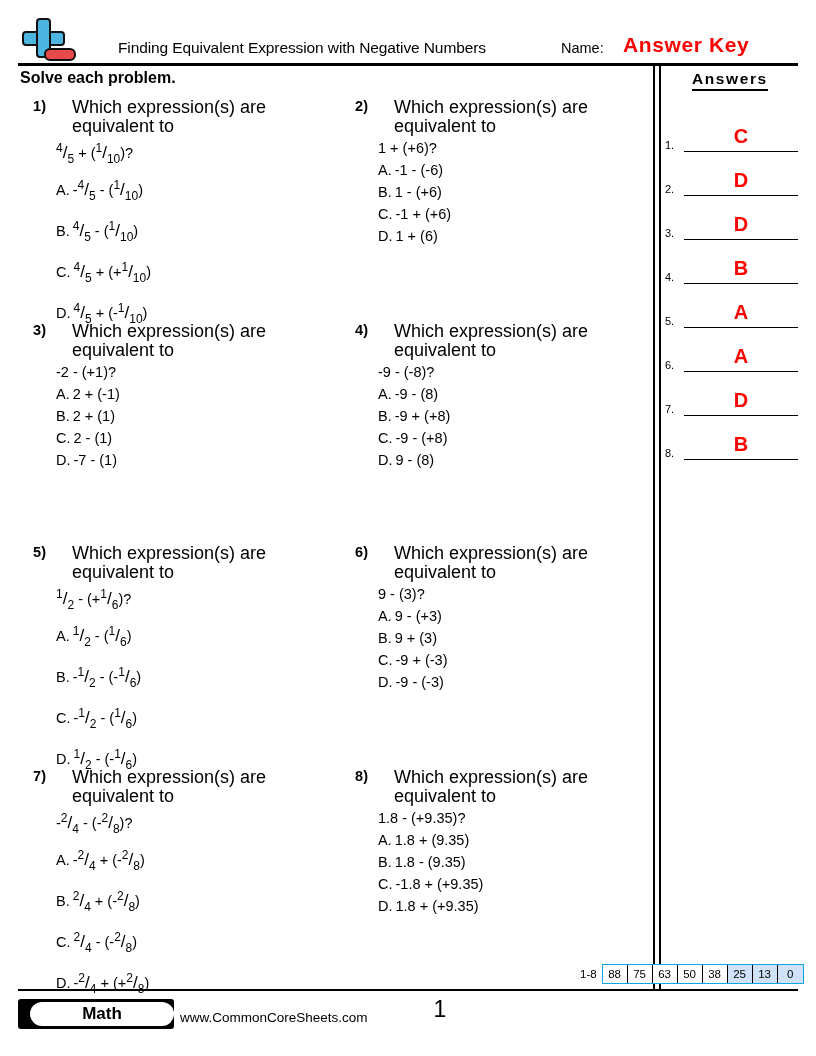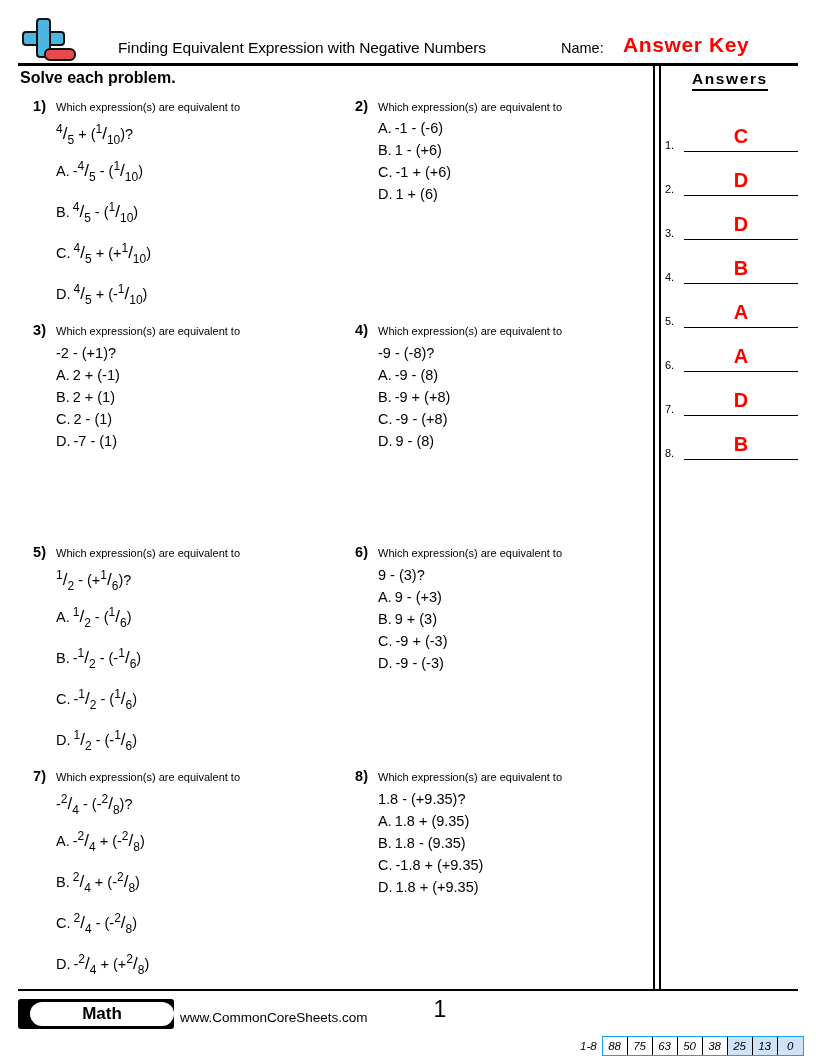--- a/index.html
+++ b/index.html
@@ -193,22 +193,23 @@
     font-size: 14.5px;
     font-weight: bold;
   }
   .prob-body {
     position: absolute;
     left: 36px;
     top: 0;
     width: 266px;
   }
   .prob-stem {
-    font-size: 11px;
+    font-size: 18px;
     line-height: 19px;
+    margin-left: 16px;
   }
   .prob-stem-l2 {
     font-size: 14.5px;
     line-height: 22px;
     margin-top: 1px;
   }
   .choices {
   }
   .choice {
     font-size: 14.5px;
@@ -277,25 +278,24 @@
     position: absolute;
     left: 410px;
     top: 996px;
     width: 60px;
     text-align: center;
     font-size: 23px;
   }
   #scale {
     position: absolute;
     left: 580px;
-    top: 1036px;
+    top: 964px;
     height: 20px;
     display: flex;
     align-items: center;
-    font-style: italic;
   }
   #scale-range {
     font-size: 11.5px;
     margin-right: 5px;
   }
   #scale-boxes {
     display: flex;
     border: 1px solid #0ea5e9;
   }
   .scale-box {
@@ -387,20 +387,21 @@
           <div class="choice frac-line"><span class="choice-letter">B.</span><span><span class="fr"><span class="nu">4</span><span class="sl">/</span><span class="de">5</span></span> - (<span class="fr"><span class="nu">1</span><span class="sl">/</span><span class="de">10</span></span>)</span></div>
           <div class="choice frac-line"><span class="choice-letter">C.</span><span><span class="fr"><span class="nu">4</span><span class="sl">/</span><span class="de">5</span></span> + (+<span class="fr"><span class="nu">1</span><span class="sl">/</span><span class="de">10</span></span>)</span></div>
           <div class="choice frac-line"><span class="choice-letter">D.</span><span><span class="fr"><span class="nu">4</span><span class="sl">/</span><span class="de">5</span></span> + (-<span class="fr"><span class="nu">1</span><span class="sl">/</span><span class="de">10</span></span>)</span></div>
         </div>
       </div>
     </div>
     <div class="problem" style="left: 342px; top: 98px;">
       <div class="prob-num">2)</div>
       <div class="prob-body">
         <div class="prob-stem">Which expression(s) are equivalent to</div>
+        <div class="prob-stem-l2">1 + (+6)?</div>
         <div class="choices">
           <div class="choice"><span class="choice-letter">A.</span><span>-1 - (-6)</span></div>
           <div class="choice"><span class="choice-letter">B.</span><span>1 - (+6)</span></div>
           <div class="choice"><span class="choice-letter">C.</span><span>-1 + (+6)</span></div>
           <div class="choice"><span class="choice-letter">D.</span><span>1 + (6)</span></div>
         </div>
       </div>
     </div>
     <div class="problem" style="left: 20px; top: 322px;">
       <div class="prob-num">3)</div>

